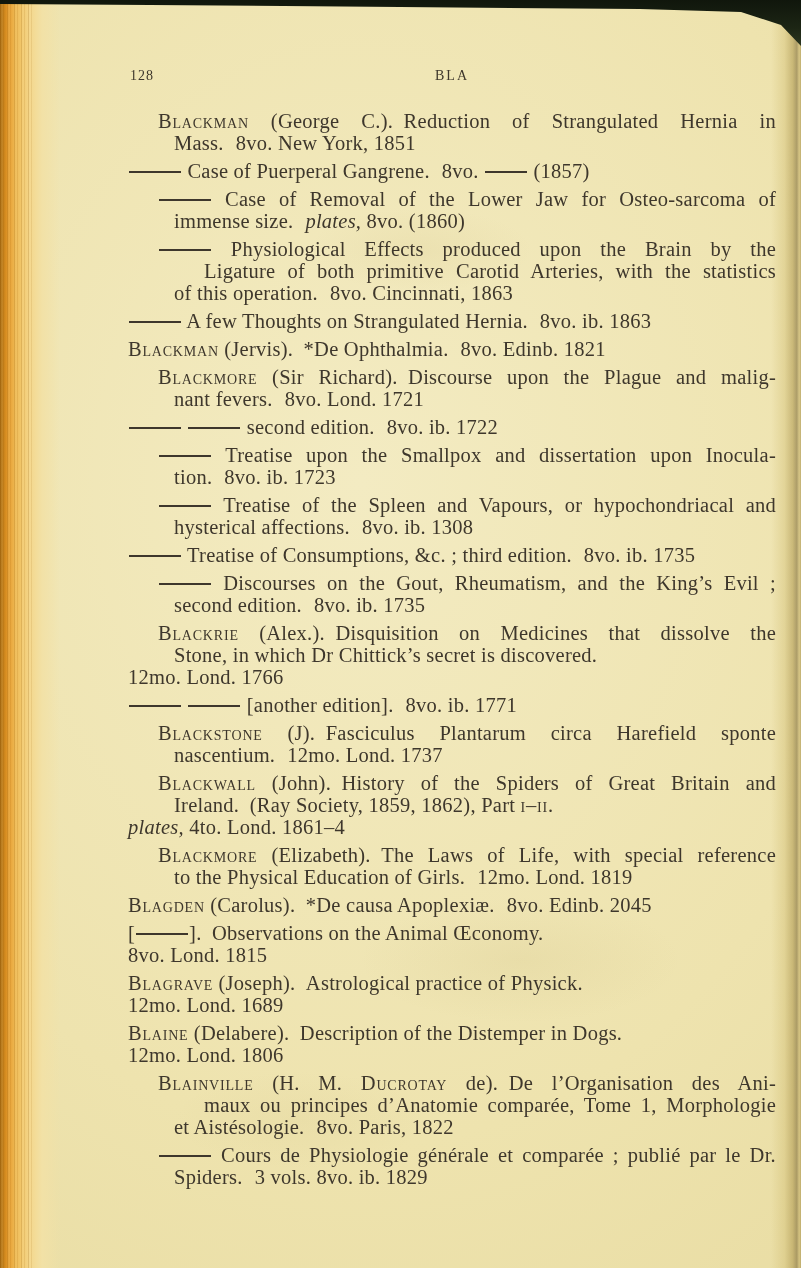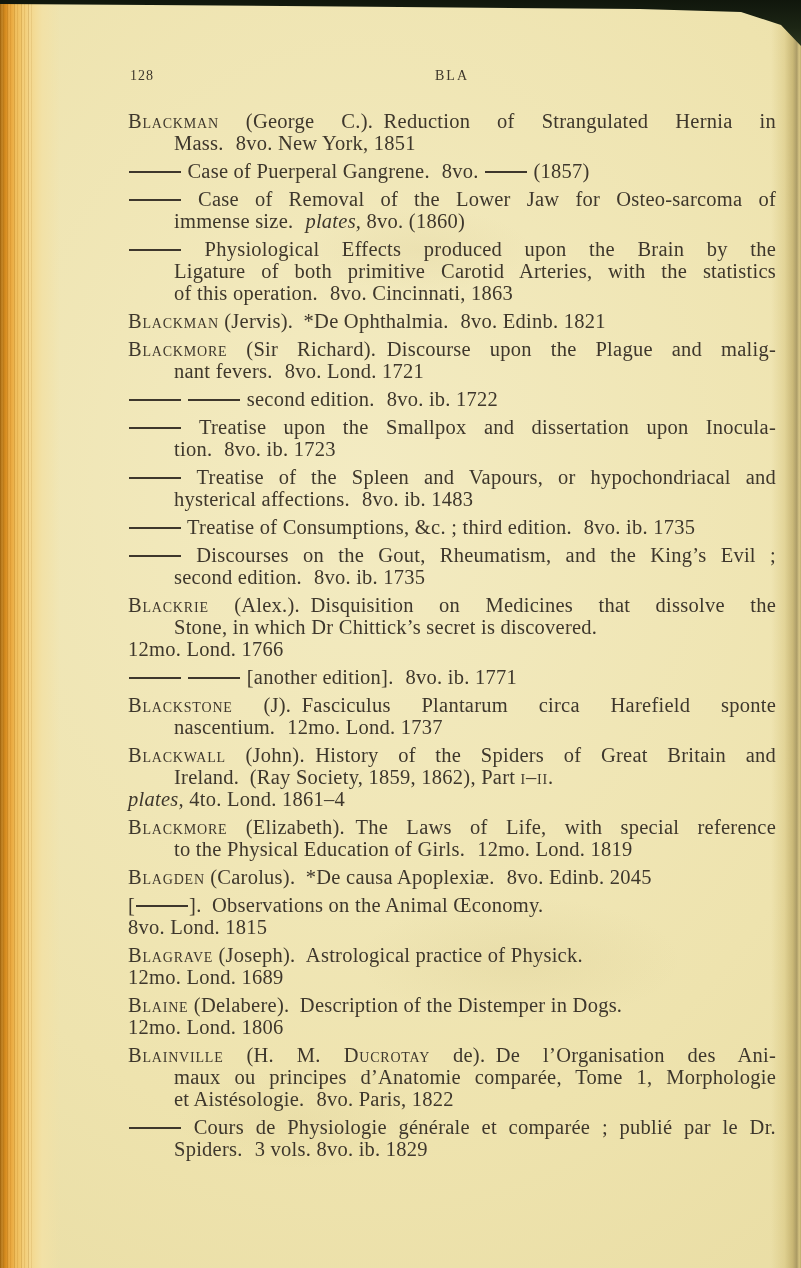--- a/index.html
+++ b/index.html
@@ -52,21 +52,21 @@
     font-size:14px;letter-spacing:1px;
   }
   .pagehead .num{position:absolute;left:2px;}
   .pagehead .head{position:absolute;left:0;right:0;text-align:center;letter-spacing:2px;}
   .entry{margin-bottom:6px;}
   .line{
     font-size:20.5px;line-height:22px;min-height:22px;
     letter-spacing:.25px;
   }
   .line.ind{padding-left:46px;}
-  .line.just{text-align:justify;text-align-last:justify;}
+  .line.just{text-align:justify;text-align-last:justify;margin-left:30px;}
   .line.withright{display:flex;align-items:baseline;}
   .line.withright .leftpart{flex:0 1 auto;min-width:0;}
   .line.withright .rightpart{flex:0 0 auto;white-space:nowrap;padding-left:12px;}
   .line.ronly{}
   .sc{font-variant:small-caps;letter-spacing:.8px;}
   .it{font-style:italic;}
   .dash{
     display:inline-block;width:52px;height:0;
     border-top:2px solid #3e372c;vertical-align:5px;margin:0 1px;
   }
@@ -110,20 +110,26 @@
       <div class="entry">
         <div class="line just"><span class="leftpart"><span class="dash"></span><span class="tx"> Physiological Effects produced upon the Brain by the</span></span></div>
         <div class="line ind just"><span class="leftpart"><span class="tx">Ligature of both primitive Carotid Arteries, with the statistics</span></span></div>
         <div class="line ind withright">
           <span class="leftpart"><span class="tx">of this operation.</span></span>
           <span class="rightpart"><span class="tx">8vo. Cincinnati, 1863</span></span>
         </div>
       </div>
       <div class="entry">
         <div class="line withright">
+          <span class="leftpart"><span class="dash"></span><span class="tx"> A few Thoughts on Strangulated Hernia.</span></span>
+          <span class="rightpart"><span class="tx">8vo. ib. 1863</span></span>
+        </div>
+      </div>
+      <div class="entry">
+        <div class="line withright">
           <span class="leftpart"><span class="sc">Blackman</span><span class="tx"> (Jervis). *De Ophthalmia.</span></span>
           <span class="rightpart"><span class="tx">8vo. Edinb. 1821</span></span>
         </div>
       </div>
       <div class="entry">
         <div class="line just"><span class="leftpart"><span class="sc">Blackmore</span><span class="tx"> (Sir Richard). Discourse upon the Plague and malig-</span></span></div>
         <div class="line ind withright">
           <span class="leftpart"><span class="tx">nant fevers.</span></span>
           <span class="rightpart"><span class="tx">8vo. Lond. 1721</span></span>
         </div>
@@ -138,21 +144,21 @@
         <div class="line just"><span class="leftpart"><span class="dash"></span><span class="tx"> Treatise upon the Smallpox and dissertation upon Inocula-</span></span></div>
         <div class="line ind withright">
           <span class="leftpart"><span class="tx">tion.</span></span>
           <span class="rightpart"><span class="tx">8vo. ib. 1723</span></span>
         </div>
       </div>
       <div class="entry">
         <div class="line just"><span class="leftpart"><span class="dash"></span><span class="tx"> Treatise of the Spleen and Vapours, or hypochondriacal and</span></span></div>
         <div class="line ind withright">
           <span class="leftpart"><span class="tx">hysterical affections.</span></span>
-          <span class="rightpart"><span class="tx">8vo. ib. 1483</span></span>
+          <span class="rightpart"><span class="tx">8vo. ib. 1308</span></span>
         </div>
       </div>
       <div class="entry">
         <div class="line withright">
           <span class="leftpart"><span class="dash"></span><span class="tx"> Treatise of Consumptions, &amp;c. ; third edition.</span></span>
           <span class="rightpart"><span class="tx">8vo. ib. 1735</span></span>
         </div>
       </div>
       <div class="entry">
         <div class="line just"><span class="leftpart"><span class="dash"></span><span class="tx"> Discourses on the Gout, Rheumatism, and the King’s Evil ;</span></span></div>

